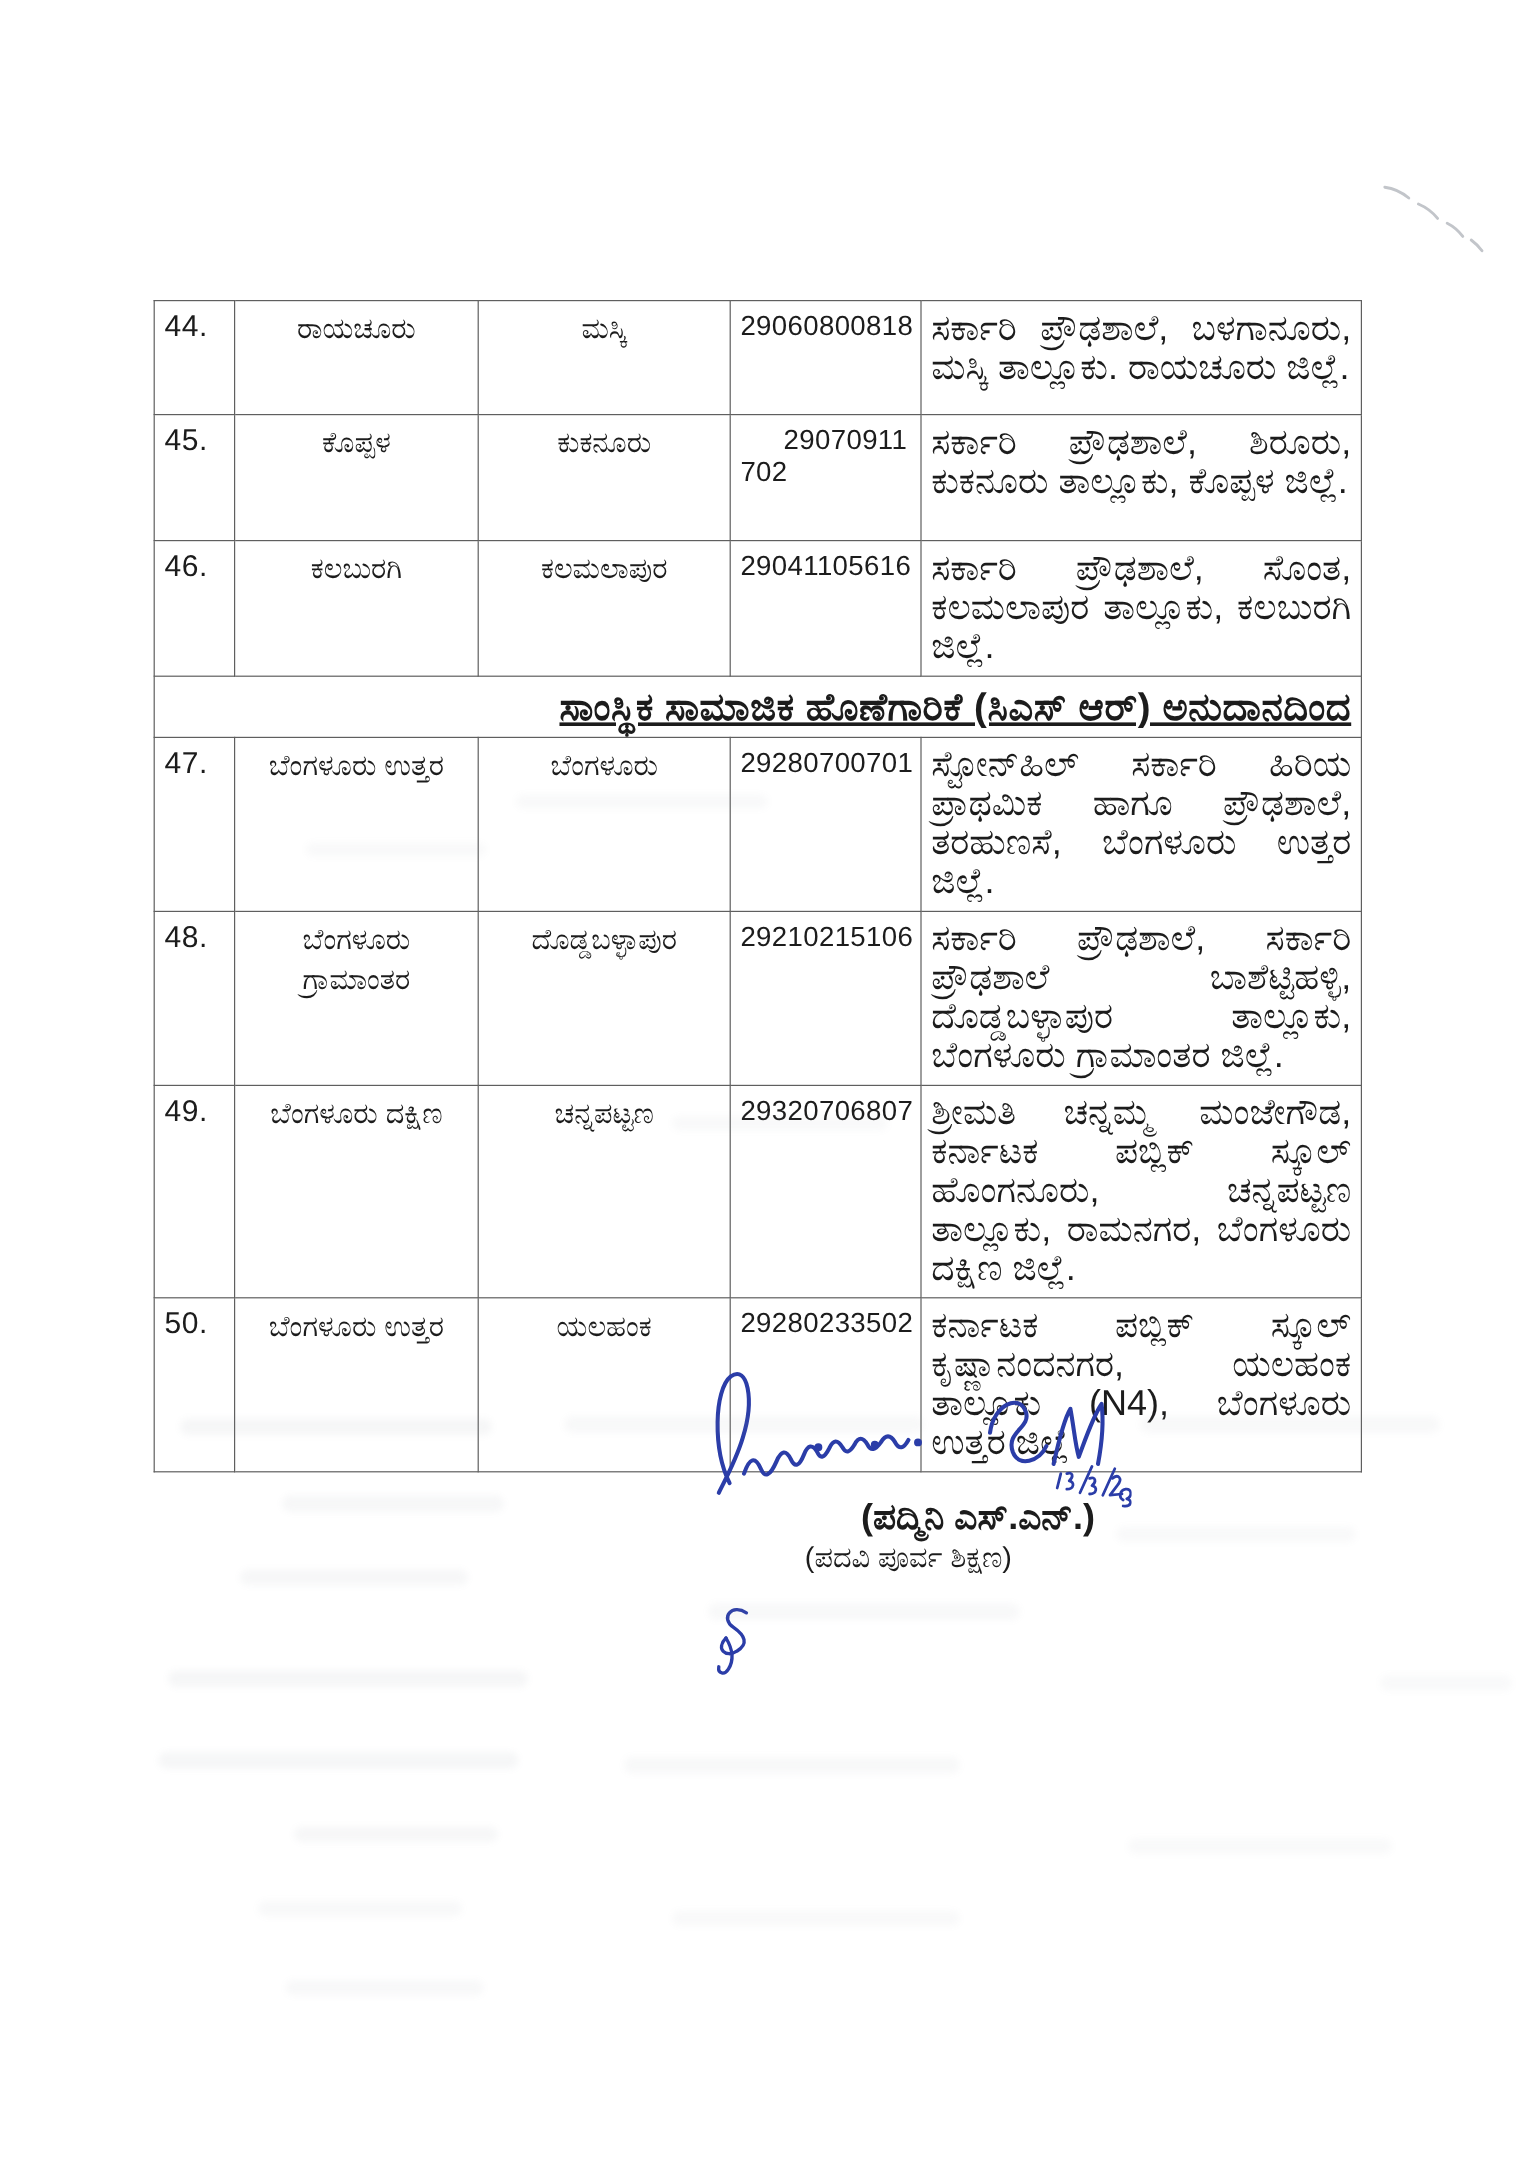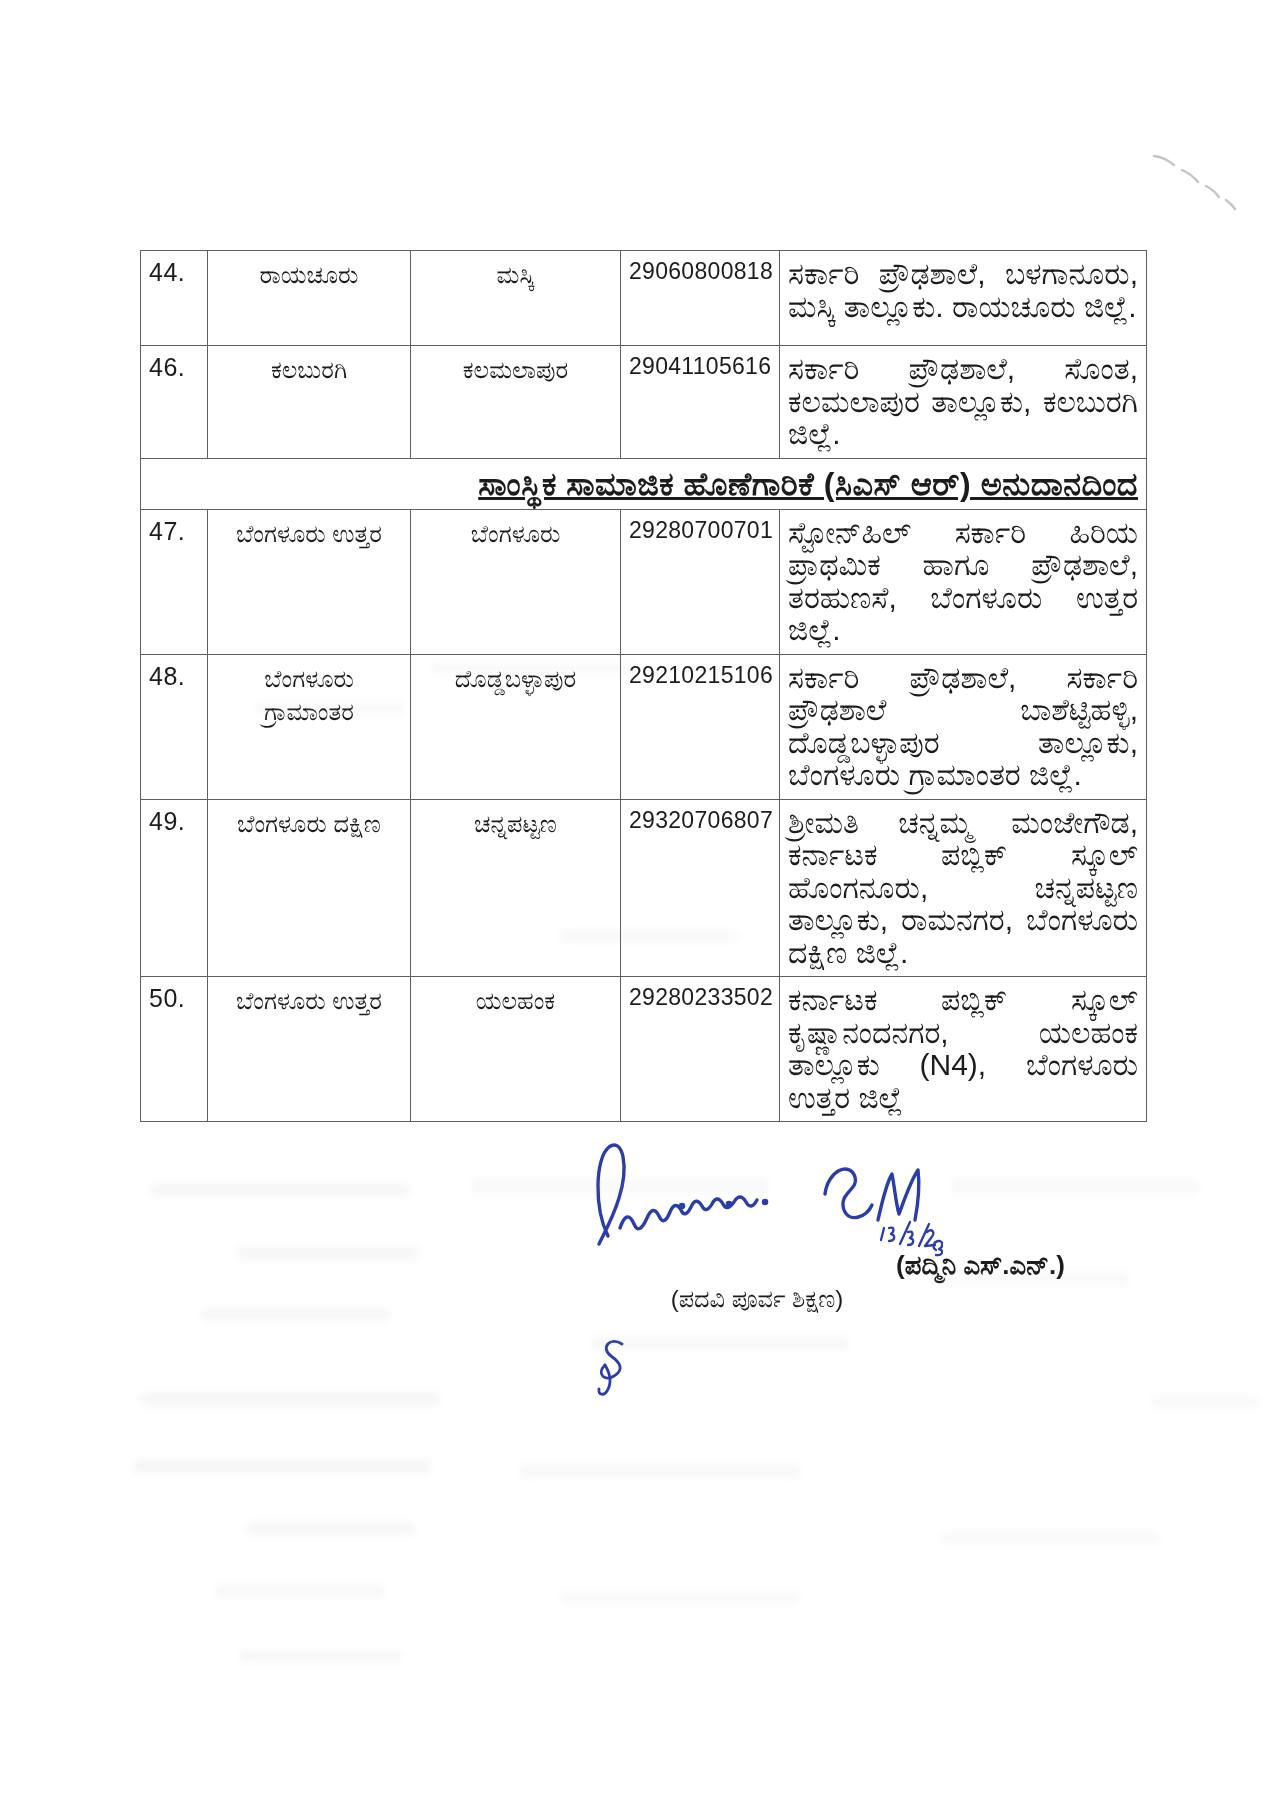--- a/index.html
+++ b/index.html
@@ -7,21 +7,21 @@
     position:relative;
     width:1271px;height:1800px;
     background:#ffffff;
     font-family:"Liberation Sans", sans-serif;
     color:#1c1c1c;
     overflow:hidden;
     margin:0 auto;
   }
   
   table.doc{
-    position:absolute;left:140px;top:250px;
+    position:absolute;left:128px;top:250px;
     width:1006px;
     border-collapse:collapse;
     table-layout:fixed;
   }
   table.doc td{
     border:1.5px solid #5f5f5f;
     vertical-align:top;
     padding:7px 8px;
     overflow:hidden;
   }
@@ -60,21 +60,21 @@
     letter-spacing:.5px;
     text-decoration:underline;
   }
   
   .sig-svg{position:absolute;left:578px;top:1132px;}
   .sig-block{
     position:absolute;left:565px;top:1248px;width:500px;
     text-align:center;
   }
   .sig-line{font-size:24px;line-height:33px;}
-  .sig-line.name{font-weight:bold;font-size:26px;line-height:34px;text-align:right;}
+  .sig-line.name{font-weight:bold;font-size:30px;line-height:34px;}
   .sig-line.shift-left{transform:translateX(-58px);}
   .paraph-svg{position:absolute;left:592px;top:1334px;}
   .pencil-svg{position:absolute;left:1148px;top:148px;opacity:.75;}
   
   .ghost{
     position:absolute;
     background:#8f96a0;
     border-radius:7px;
     filter:blur(3px);
   }
@@ -101,20 +101,28 @@
       <col style="width:159px">
         <col style="width:367px">
     </colgroup>
     <tbody>
       <tr style="height:95px">
         <td class="sl">44.</td>
         <td class="district">ರಾಯಚೂರು</td>
         <td class="taluk">ಮಸ್ಕಿ</td>
         <td class="code">29060800818</td>
         <td class="desc">ಸರ್ಕಾರಿ ಪ್ರೌಢಶಾಲೆ, ಬಳಗಾನೂರು, ಮಸ್ಕಿ ತಾಲ್ಲೂಕು. ರಾಯಚೂರು ಜಿಲ್ಲೆ.</td>
+      </tr>
+      <tr style="height:105px">
+        <td class="sl">45.</td>
+        <td class="district">ಕೊಪ್ಪಳ</td>
+        <td class="taluk">ಕುಕನೂರು</td>
+        <td class="code wrap">29070911
+702</td>
+        <td class="desc">ಸರ್ಕಾರಿ ಪ್ರೌಢಶಾಲೆ, ಶಿರೂರು, ಕುಕನೂರು ತಾಲ್ಲೂಕು, ಕೊಪ್ಪಳ ಜಿಲ್ಲೆ.</td>
       </tr>
       <tr style="height:101px">
         <td class="sl">46.</td>
         <td class="district">ಕಲಬುರಗಿ</td>
         <td class="taluk">ಕಲಮಲಾಪುರ</td>
         <td class="code">29041105616</td>
         <td class="desc">ಸರ್ಕಾರಿ ಪ್ರೌಢಶಾಲೆ, ಸೊಂತ, ಕಲಮಲಾಪುರ ತಾಲ್ಲೂಕು, ಕಲಬುರಗಿ ಜಿಲ್ಲೆ.</td>
       </tr>
       <tr style="height:38px">
         <td class="section" colspan="5">ಸಾಂಸ್ಥಿಕ ಸಾಮಾಜಿಕ ಹೊಣೆಗಾರಿಕೆ (ಸಿಎಸ್ ಆರ್) ಅನುದಾನದಿಂದ</td>

